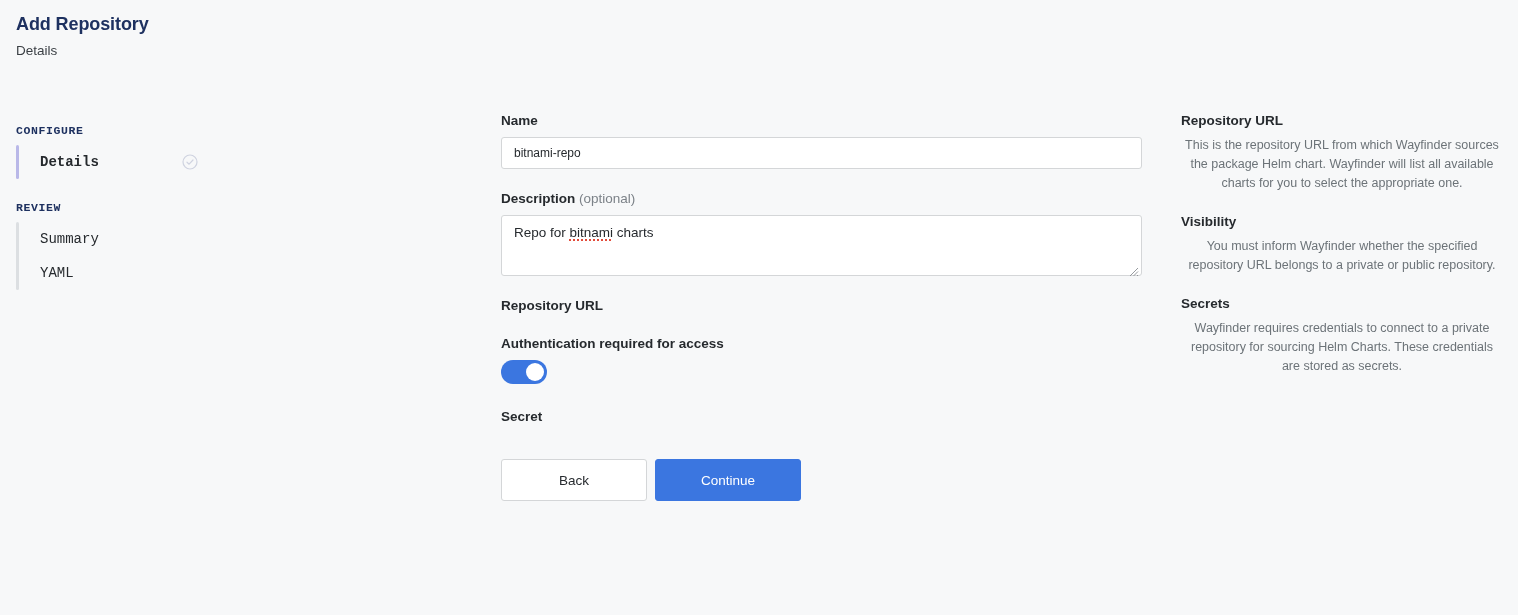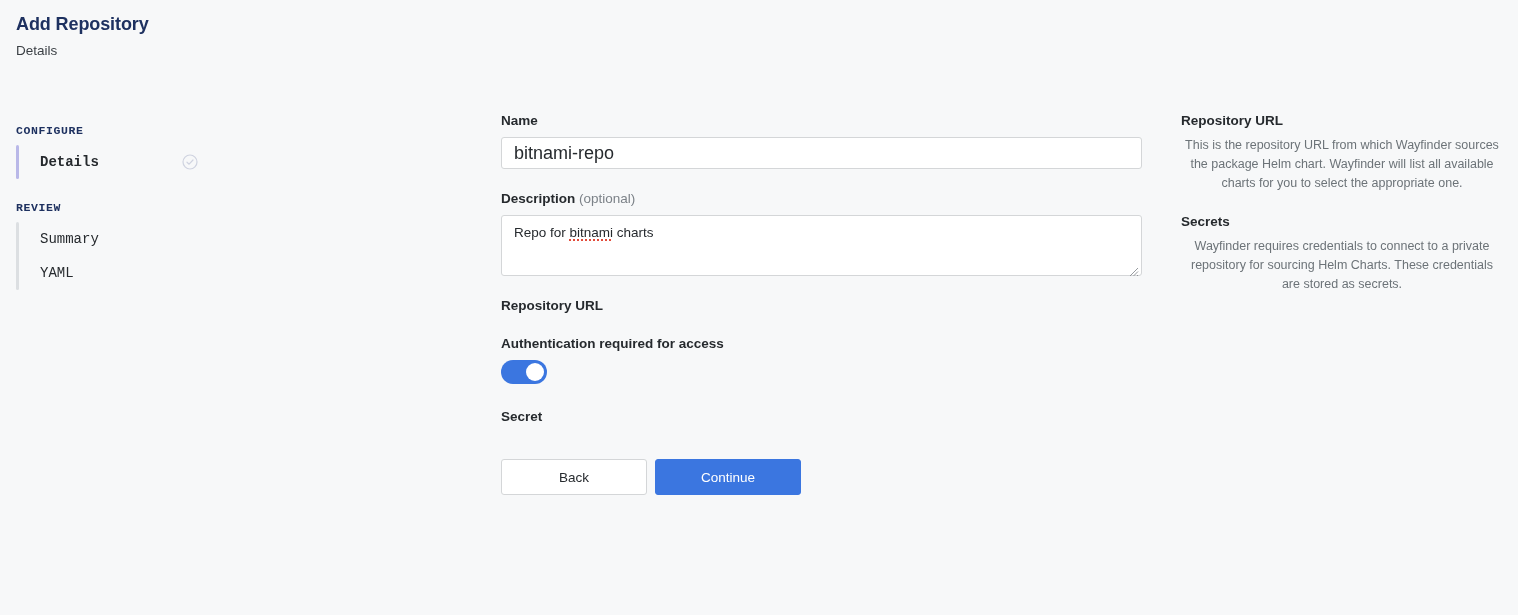--- a/index.html
+++ b/index.html
@@ -122,21 +122,21 @@
     color: #7c8288;
   }
   .text-input {
     width: 100%;
     height: 32px;
     box-sizing: border-box;
     border: 1px solid #d4d6d8;
     border-radius: 3px;
     background: #ffffff;
     font-family: "Liberation Sans", sans-serif;
-    font-size: 18px;
+    font-size: 12px;
     color: #262a2e;
     padding: 0 12px;
     outline: none;
   }
   .textarea-wrap { position: relative; }
   .textarea-input {
     width: 100%;
     height: 61px;
     box-sizing: border-box;
     border: 1px solid #d4d6d8;
@@ -211,21 +211,21 @@
     line-height: 0;
   }
 
   
   .btn-row {
     display: flex;
     gap: 8px;
     margin-top: 34px;
   }
   .btn {
-    height: 36px;
+    height: 42px;
     min-width: 146px;
     border-radius: 3px;
     font-family: "Liberation Sans", sans-serif;
     font-size: 13.5px;
     cursor: pointer;
     display: inline-flex;
     align-items: center;
     justify-content: center;
     box-sizing: border-box;
     padding: 0 2px;
@@ -352,19 +352,23 @@
 
 </form>
 
 <aside class="help-col">
 
   <section class="help-section">
     <h3 class="help-title">Repository URL</h3>
     <p class="help-body">This is the repository URL from which Wayfinder sources the package Helm chart. Wayfinder will list all available charts for you to select the appropriate one.</p>
   </section>
 
+  <section class="help-section">
+    <h3 class="help-title">Visibility</h3>
+    <p class="help-body">You must inform Wayfinder whether the specified repository URL belongs to a private or public repository.</p>
+  </section>
 
   <section class="help-section">
     <h3 class="help-title">Secrets</h3>
     <p class="help-body">Wayfinder requires credentials to connect to a private repository for sourcing Helm Charts. These credentials are stored as secrets.</p>
   </section>
 
 </aside>
 
 </body></html>

